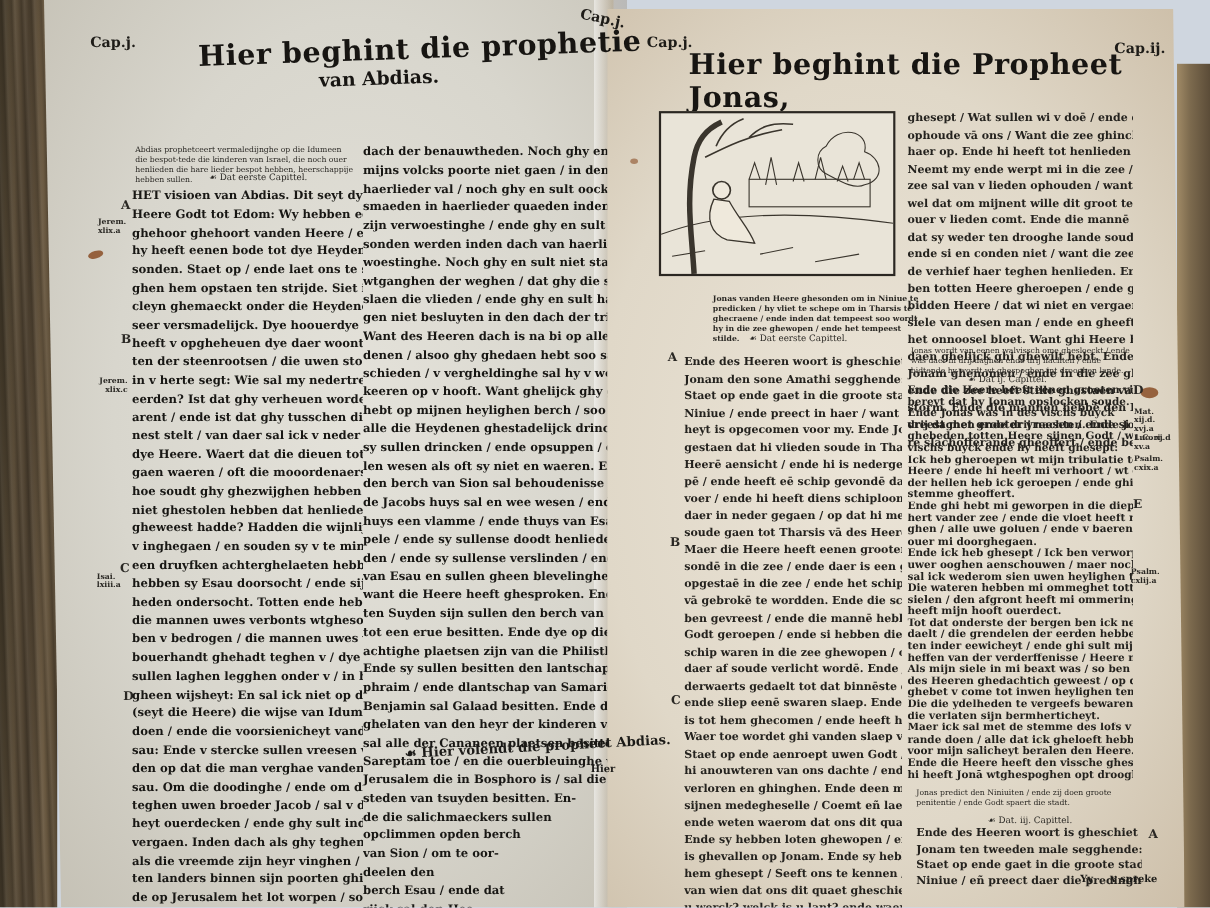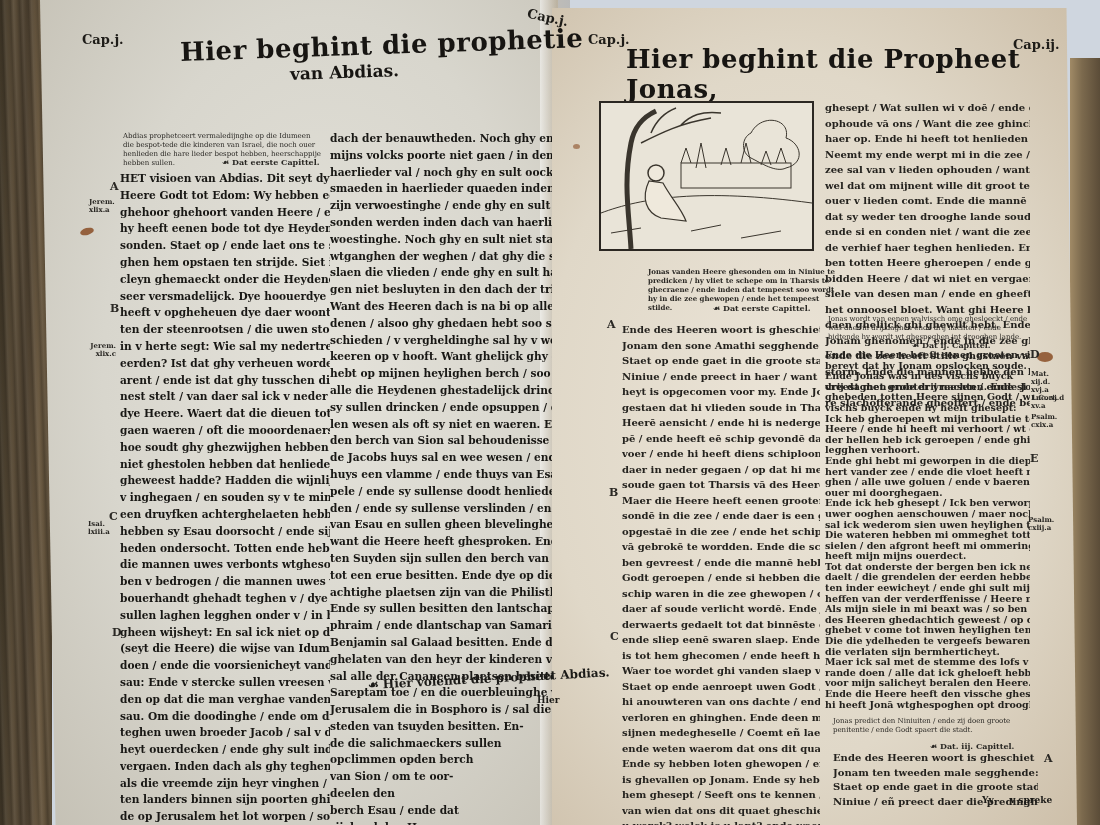--- a/index.html
+++ b/index.html
@@ -36,21 +36,21 @@
   }
   .gutter {
     position:absolute; left:540px; top:0; width:30px; height:825px;
     background:linear-gradient(90deg, rgba(255,255,255,0.5), rgba(160,140,110,0.35) 55%, rgba(120,100,70,0.25));
   }
   .stain { position:absolute; border-radius:50%; background:#8a4e26; opacity:0.85; }
   .cap { position:absolute; font-size:13px; font-weight:bold; color:#1e1c18; }
   .title { position:absolute; font-size:26px; font-weight:bold; letter-spacing:0.5px; color:#171512; }
   .subtitle { position:absolute; font-size:17px; font-weight:bold; color:#171512; }
   .summary { position:absolute; font-size:7px; line-height:9px; color:#2a2824; }
-  .chapter-head { position:absolute; font-size:8px; color:#2a2824; font-weight:bold;margin-left:32px; }
+  .chapter-head { position:absolute; font-size:8px; color:#2a2824; font-weight:normal; }
 
   .col { position:absolute; font-size:10.6px; line-height:16.8px; color:#181714; font-weight:bold; text-align:justify; }
   .line { white-space:nowrap; overflow:hidden; display:block; }
   .col-right-page { font-size:10px; line-height:15.5px; color:#24221e; }
 
   .margin-note { position:absolute; font-size:7px; line-height:8px; color:#2a2824; font-weight:bold; }
   .margin-letter { position:absolute; font-size:11px; font-weight:bold; color:#2a2824; }
 
   .woodcut {
     position:absolute; left:599px; top:101px; width:215px; height:150px;
@@ -270,31 +270,31 @@
   <div class="col col-right-page" id="rch2" style="left:825px;top:350px;width:205px;font-size:9.5px;line-height:10.6px;">
       <span class="line">Ende die Heere heeft eenen grooten visch</span>
       <span class="line">bereyt dat hy Jonam opslocken soude.</span>
       <span class="line">Ende Jonas was in des vischs buyck</span>
       <span class="line">drij daghen ende drij nachten. Ende Jonas heeft</span>
       <span class="line">ghebeden totten Heere sijnen Godt / wt des</span>
       <span class="line">vischs buyck ende hy heeft ghesept:</span>
       <span class="line">Ick heb gheroepen wt mijn tribulatie totten</span>
       <span class="line">Heere / ende hi heeft mi verhoort / wt den buyck</span>
       <span class="line">der hellen heb ick geroepen / ende ghi hebt mijn</span>
-      <span class="line">legghen verhoort.</span>
+      <span class="line">stemme gheoffert.</span>
       <span class="line">Ende ghi hebt mi geworpen in die diepte int</span>
       <span class="line">hert vander zee / ende die vloet heeft mi ommera-</span>
       <span class="line">ghen / alle uwe goluen / ende v baeren zijn</span>
       <span class="line">ouer mi doorghegaen.</span>
       <span class="line">Ende ick heb ghesept / Ick ben verworpen van</span>
       <span class="line">uwer ooghen aenschouwen / maer nochtans</span>
       <span class="line">sal ick wederom sien uwen heylighen tempel.</span>
       <span class="line">Die wateren hebben mi ommeghet totter</span>
       <span class="line">sielen / den afgront heeft mi ommeringt / die zee</span>
-      <span class="line">heeft mijn mijns ouerdect.</span>
+      <span class="line">heeft mijn hooft ouerdect.</span>
       <span class="line">Tot dat onderste der bergen ben ick nederge-</span>
       <span class="line">daelt / die grendelen der eerden hebben mi beslo-</span>
       <span class="line">ten inder eewicheyt / ende ghi sult mijn leuen op</span>
       <span class="line">heffen van der verderffenisse / Heere mijn Godt.</span>
       <span class="line">Als mijn siele in mi beaxt was / so ben ick</span>
       <span class="line">des Heeren ghedachtich geweest / op dat mijn</span>
       <span class="line">ghebet v come tot inwen heylighen tempel.</span>
       <span class="line">Die die ydelheden te vergeefs bewaren /</span>
       <span class="line">die verlaten sijn bermherticheyt.</span>
       <span class="line">Maer ick sal met de stemme des lofs v offe-</span>

